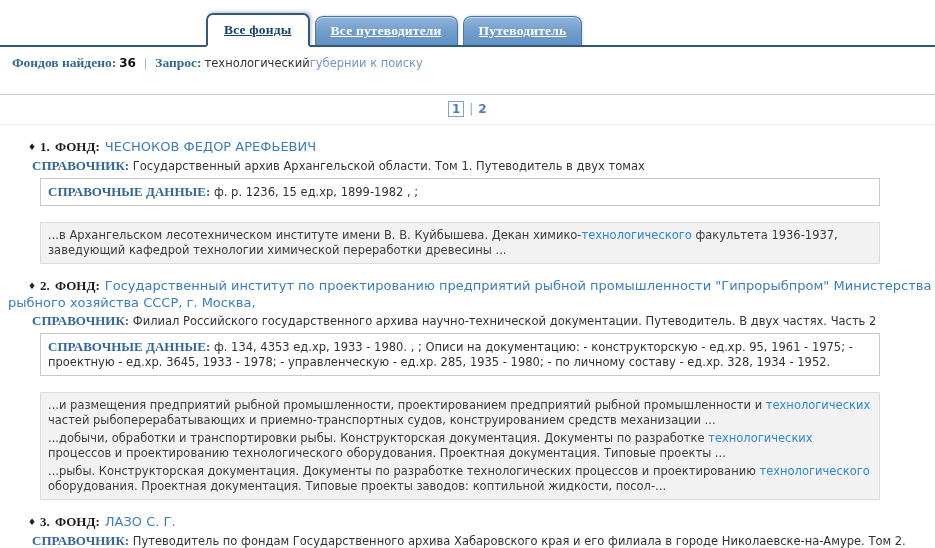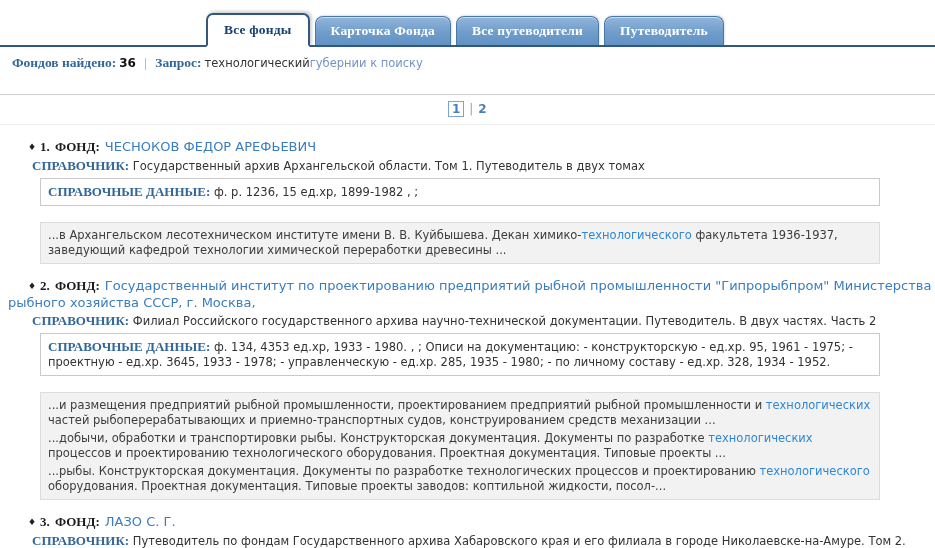--- a/index.html
+++ b/index.html
@@ -10,20 +10,21 @@
   }
   
   .tabs-row { display:flex; align-items:flex-end; padding:13px 0 0 206px; border-bottom:2px solid #31597f; }
   .tab {
     margin-right:5px; padding:6px 15px 6px; border:1px solid #4a78a6; border-bottom:none;
     border-radius:8px 8px 0 0;
     background:linear-gradient(180deg,#92b5db 0%,#6f9dcb 55%,#6292c4 100%);
     color:#fff; font-family:"Liberation Serif", serif; font-weight:bold; font-size:13.5px;
     letter-spacing:.2px; cursor:pointer; white-space:nowrap;
     box-shadow: inset 0 1px 0 rgba(255,255,255,.55), 1px -1px 2px rgba(0,0,0,.12);
+    text-decoration: underline;
   }
   .tab.active {
     position:relative; z-index:2;
     background:#fff; color:#17416e;
     border:2px solid #31597f; border-bottom:2px solid #fff;
     margin-bottom:-2px; padding:7px 16px;
     border-radius:7px 7px 0 0;
     box-shadow: 2px -2px 3px rgba(0,0,0,.18);
   }
   
@@ -57,21 +58,20 @@
   }
   .snippet-box p { margin:0 0 3px; }
   .snippet-box p:last-child { margin-bottom:0; }
   .hl { color:#2e87d7; }
 </style>
 </head>
 <body>
 
 <div class="tabs-row">
   <div class="tab active">Все фонды</div>
-  <div class="tab">Карточка Фонда</div>
   <div class="tab">Все путеводители</div>
   <div class="tab">Путеводитель</div>
 </div>
 
 <div class="info-bar">
   <div class="info-left">
     <span>Фондов найдено:</span><span class="val">36</span>
     <span class="sep">|</span>
     <span>Запрос:</span><span class="qval">технологический</span>
   </div>

